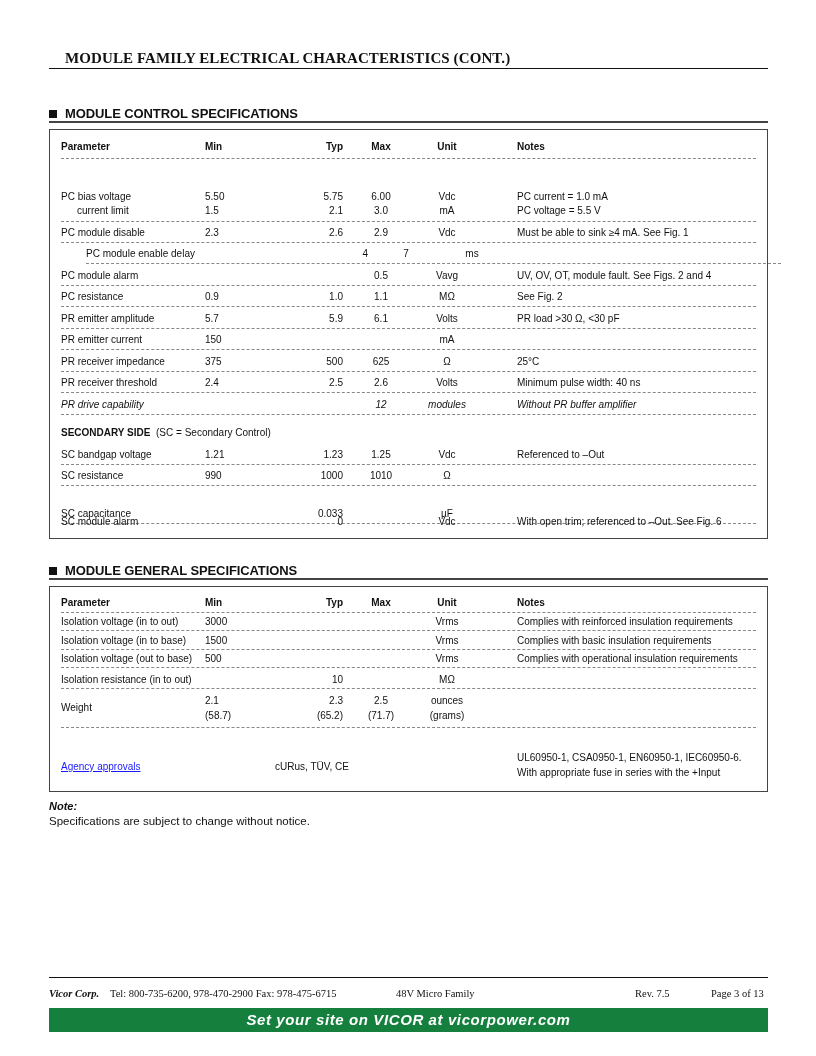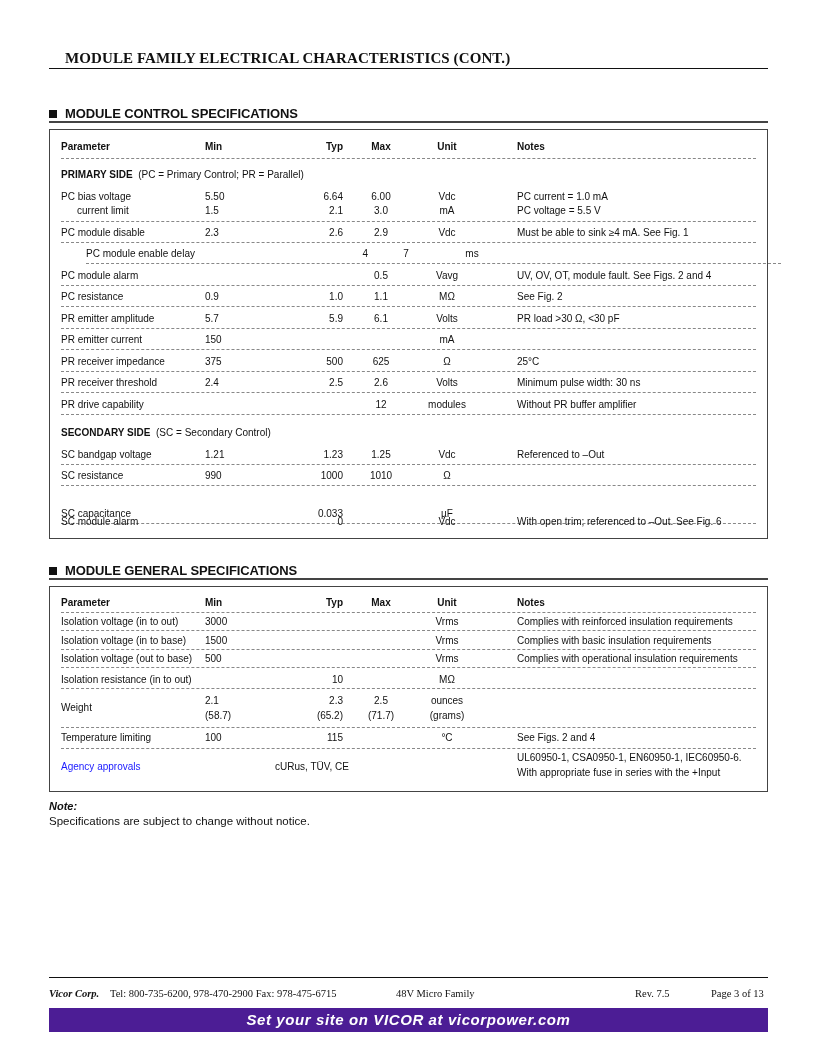--- a/index.html
+++ b/index.html
@@ -16,27 +16,27 @@
   .c-param { left: 0; }
   .c-min { left: 144px; width: 56px; text-align: left; }
   .c-typ { left: 226px; width: 56px; text-align: right; }
   .c-max { left: 292px; width: 56px; text-align: center; }
   .c-unit { left: 356px; width: 60px; text-align: center; }
   .c-notes { left: 456px; }
   .hdr { font-weight: bold; }
   .group-title { font-weight: bold; }
   .group-sub { font-weight: normal; }
   .indent { padding-left: 16px; text-align: right; }
-  .link { color: #1a1aff; cursor: pointer; }
+  .link { color: #1a1aff; text-decoration: underline; cursor: pointer; }
   .note-label { position: absolute; left: 49px; top: 800px; font-weight: bold; font-style: italic; font-size: 11px; }
   .note-text { position: absolute; left: 49px; top: 815px; font-size: 11.5px; }
   .footer-rule { position: absolute; left: 49px; top: 977px; width: 719px; border-top: 1.5px solid #111; }
   .footer { position: absolute; left: 49px; top: 988px; width: 719px; font-family: "Liberation Serif", serif; font-size: 10.5px; }
   .footer span { position: absolute; white-space: nowrap; }
-  .banner { position: absolute; left: 49px; top: 1008px; width: 719px; height: 24px; background: #4c1d95; color: #fff; text-align: center; font-weight: bold; font-style: italic; font-size: 15px; line-height: 24px; letter-spacing: 0.6px; }
+  .banner { position: absolute; left: 49px; top: 1008px; width: 719px; height: 24px; background: #15803d; color: #fff; text-align: center; font-weight: bold; font-style: italic; font-size: 15px; line-height: 24px; letter-spacing: 0.6px; }
 </style>
 </head>
 <body>
 
 <div class="page-title">MODULE FAMILY ELECTRICAL CHARACTERISTICS (CONT.)</div>
 <div class="title-rule"></div>
 
 <div class="section-head" style="top:106px;">
   <span class="sq"></span><span>MODULE CONTROL SPECIFICATIONS</span>
 </div>
@@ -46,30 +46,25 @@
 
   <div class="row sep hdr" style="top:11px; height:17px;">
     <span class="cell c-param">Parameter</span>
     <span class="cell c-min">Min</span>
     <span class="cell c-typ">Typ</span>
     <span class="cell c-max">Max</span>
     <span class="cell c-unit">Unit</span>
     <span class="cell c-notes">Notes</span>
   </div>
 
-  <div class="row" style="top:39px; height:14px;">
-    <span class="cell c-param">
-      <span class="group-title">PRIMARY SIDE</span>&nbsp;&nbsp;<span class="group-sub">(PC = Primary Control; PR = Parallel)</span>
-    </span>
-  </div>
 
   <div class="row sep" style="top:61px; height:30px;">
     <span class="cell c-param" style="top:0">PC bias voltage</span>
     <span class="cell c-min" style="top:0">5.50</span>
-    <span class="cell c-typ" style="top:0">6.64</span>
+    <span class="cell c-typ" style="top:0">5.75</span>
     <span class="cell c-max" style="top:0">6.00</span>
     <span class="cell c-unit" style="top:0">Vdc</span>
     <span class="cell c-notes" style="top:0">PC current = 1.0 mA</span>
     <span class="cell c-param indent" style="top:14px">current limit</span>
     <span class="cell c-min" style="top:14px">1.5</span>
     <span class="cell c-typ" style="top:14px">2.1</span>
     <span class="cell c-max" style="top:14px">3.0</span>
     <span class="cell c-unit" style="top:14px">mA</span>
     <span class="cell c-notes" style="top:14px">PC voltage = 5.5 V</span>
   </div>
@@ -130,23 +125,23 @@
         <span class="cell c-max">625</span>
         <span class="cell c-unit">Ω</span>
         <span class="cell c-notes">25°C</span>
       </div>
       <div class="row sep" style="top: 247px; height: 15px;">
         <span class="cell c-param">PR receiver threshold</span>
         <span class="cell c-min">2.4</span>
         <span class="cell c-typ">2.5</span>
         <span class="cell c-max">2.6</span>
         <span class="cell c-unit">Volts</span>
-        <span class="cell c-notes">Minimum pulse width: 30 ns</span>
-      </div>
-      <div class="row sep" style="top: 269px; height: 15px;">
+        <span class="cell c-notes">Minimum pulse width: 40 ns</span>
+      </div>
+      <div class="row sep" style="top: 269px; height: 15px; font-style: italic;">
         <span class="cell c-param">PR drive capability</span>
         <span class="cell c-min"></span>
         <span class="cell c-typ"></span>
         <span class="cell c-max">12</span>
         <span class="cell c-unit">modules</span>
         <span class="cell c-notes">Without PR buffer amplifier</span>
       </div>
     </div>
 
   <div class="row" style="top:297px; height:14px;">
@@ -246,28 +241,20 @@
     <span class="cell c-min" style="top:2px">2.1</span>
     <span class="cell c-typ" style="top:2px">2.3</span>
     <span class="cell c-max" style="top:2px">2.5</span>
     <span class="cell c-unit" style="top:2px">ounces</span>
     <span class="cell c-min" style="top:17px">(58.7)</span>
     <span class="cell c-typ" style="top:17px">(65.2)</span>
     <span class="cell c-max" style="top:17px">(71.7)</span>
     <span class="cell c-unit" style="top:17px">(grams)</span>
   </div>
 
-  <div class="row sep" style="top:145px; height:16px;">
-    <span class="cell c-param">Temperature limiting</span>
-    <span class="cell c-min">100</span>
-    <span class="cell c-typ">115</span>
-    <span class="cell c-max"></span>
-    <span class="cell c-unit">°C</span>
-    <span class="cell c-notes">See Figs. 2 and 4</span>
-  </div>
 
   <div class="row" style="top:165px; height:30px;">
     <span class="cell c-param link" style="top:9px">Agency approvals</span>
     <span class="cell" style="left:214px; top:9px">cURus,  TÜV, CE</span>
     <span class="cell c-notes" style="top:0">UL60950-1, CSA0950-1, EN60950-1, IEC60950-6.</span>
     <span class="cell c-notes" style="top:15px">With appropriate fuse in series with the +Input</span>
   </div>
 </div>
 
 <div class="note-label">Note:</div>

